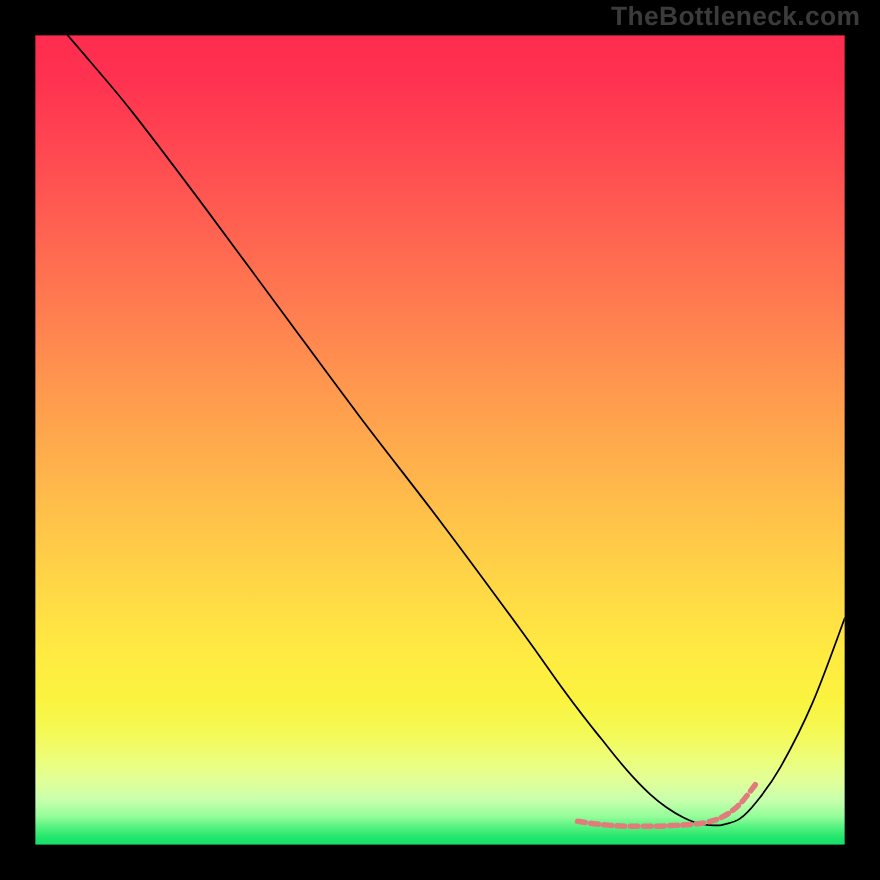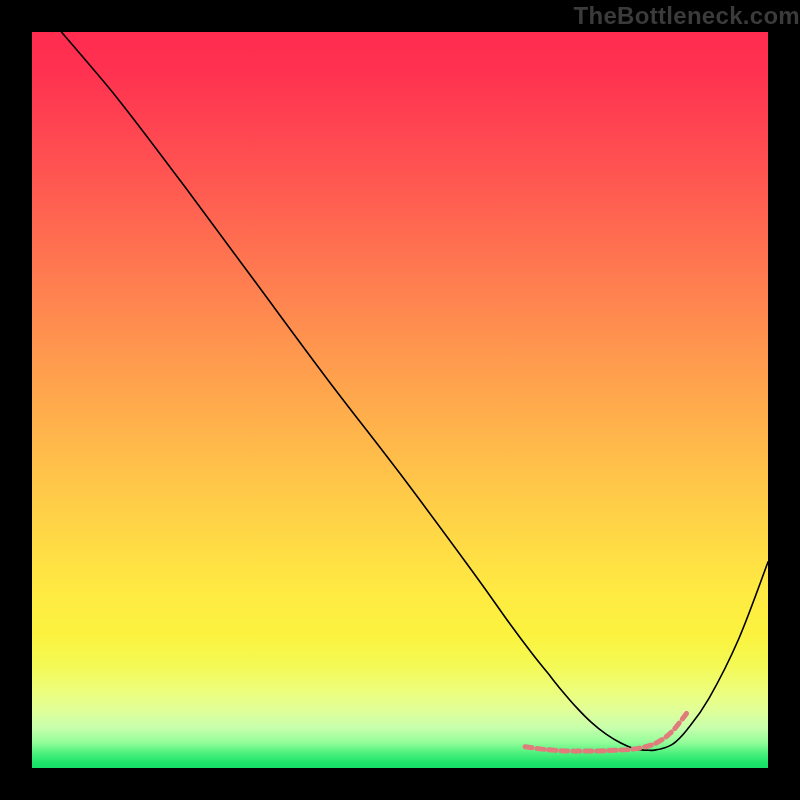--- a/index.html
+++ b/index.html
@@ -13,21 +13,21 @@
   }
   .container {
     position: relative;
     width: 800px;
     height: 800px;
     background: #000000;
   }
   .watermark {
     position: absolute;
     top: 2px;
-    right: 0;
+    right: 18px;
     color: #3b3b3b;
     font-size: 24px;
     font-weight: 600;
     letter-spacing: 0.3px;
     z-index: 5;
     font-family: Arial, sans-serif;
   }
   .plot-area {
     position: absolute;
     left: 32px;

